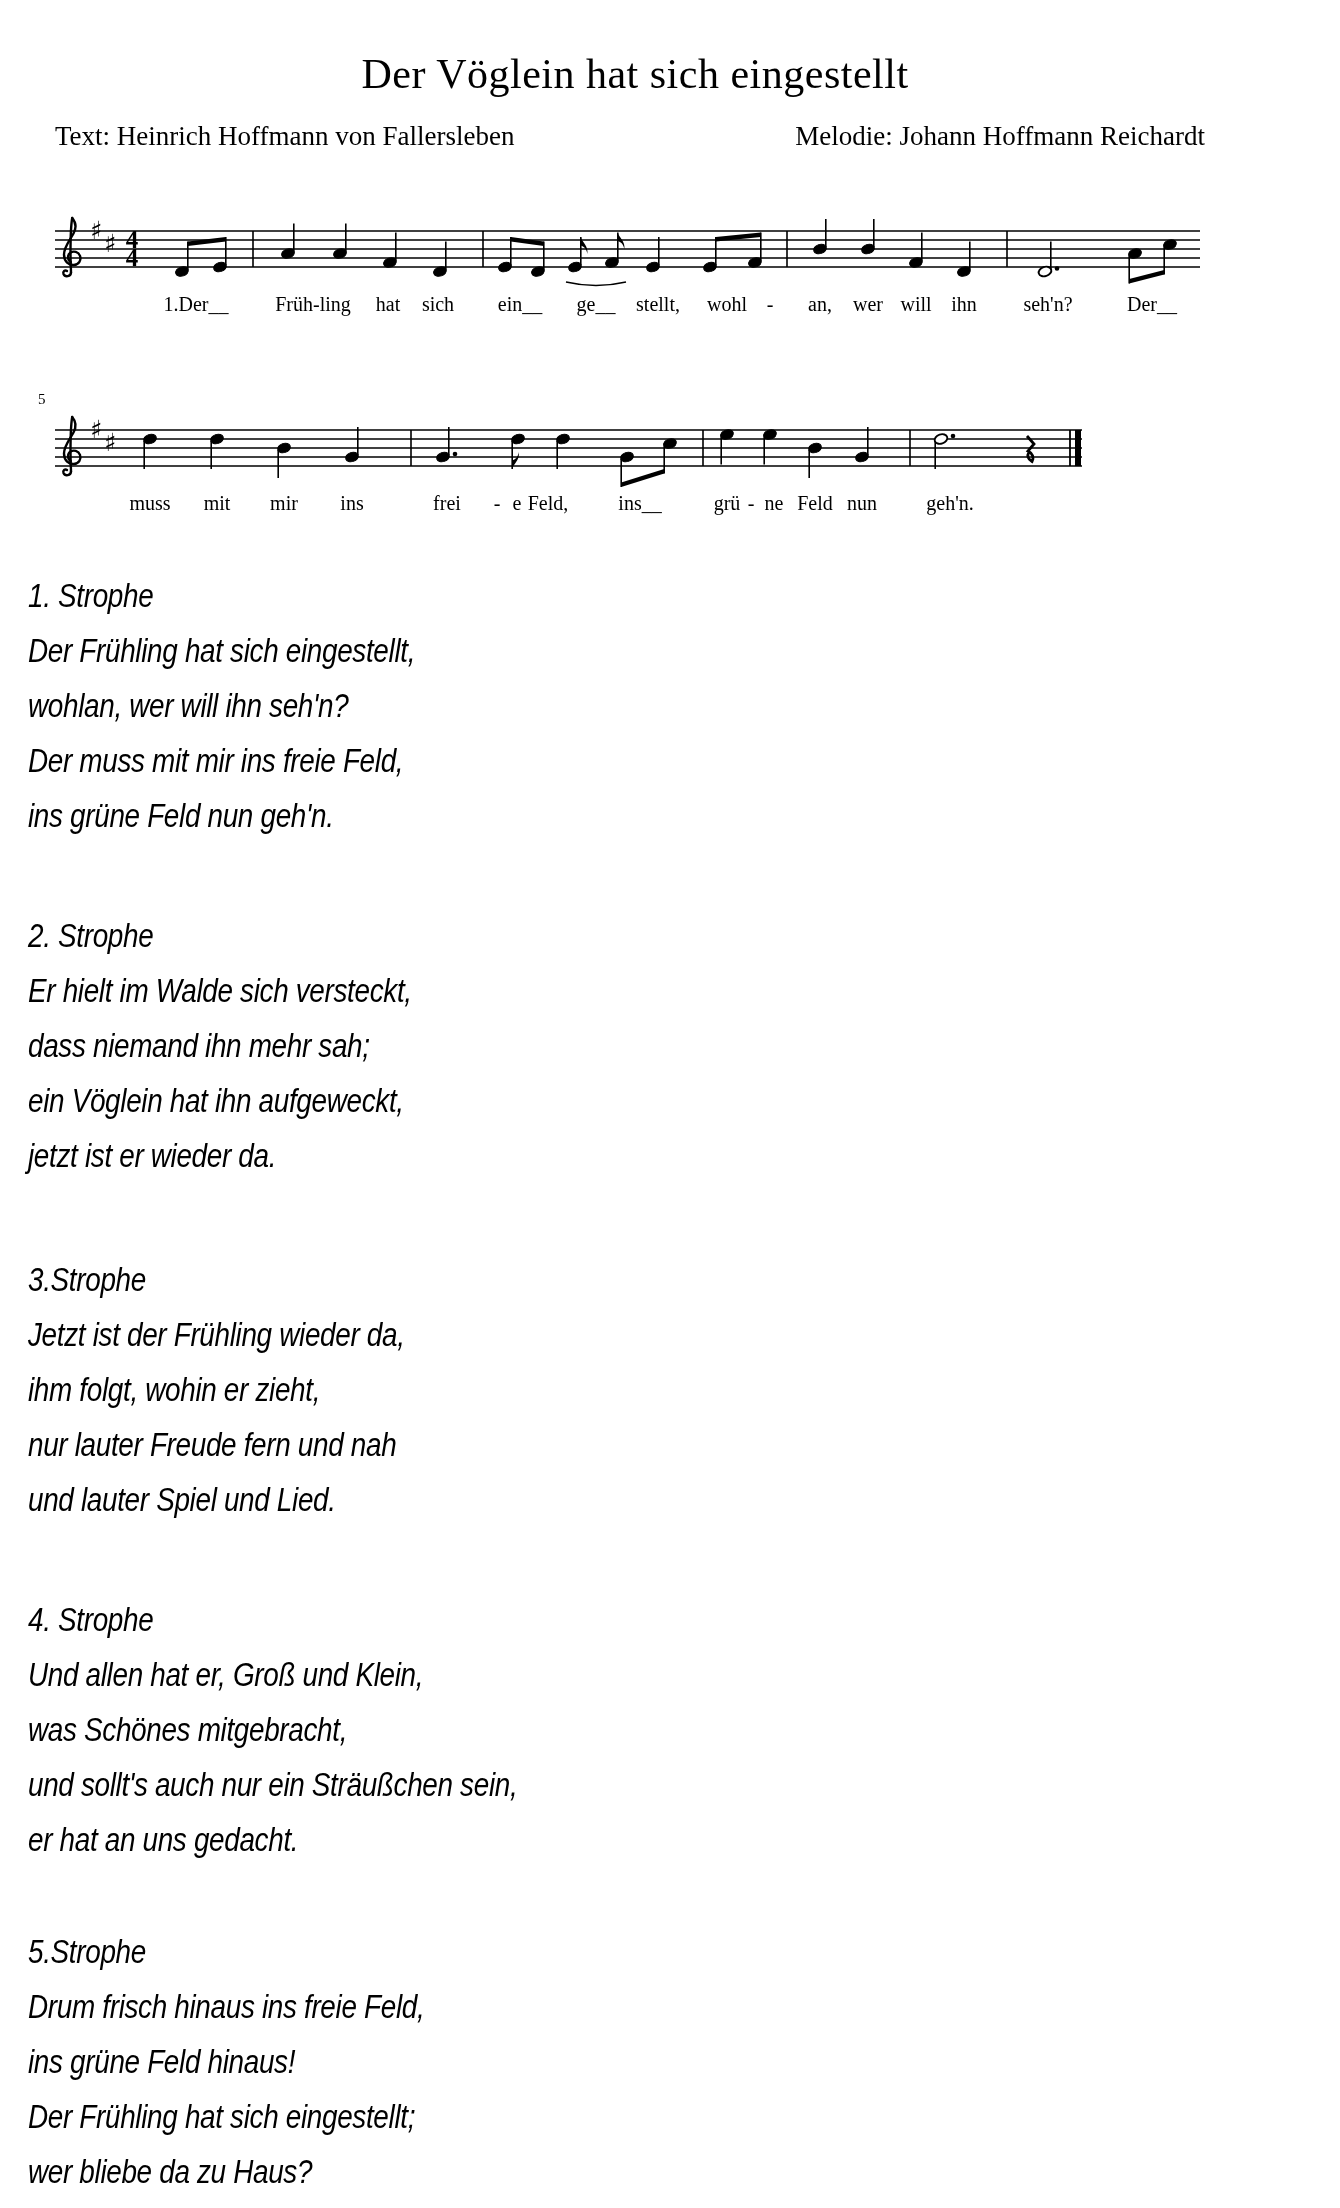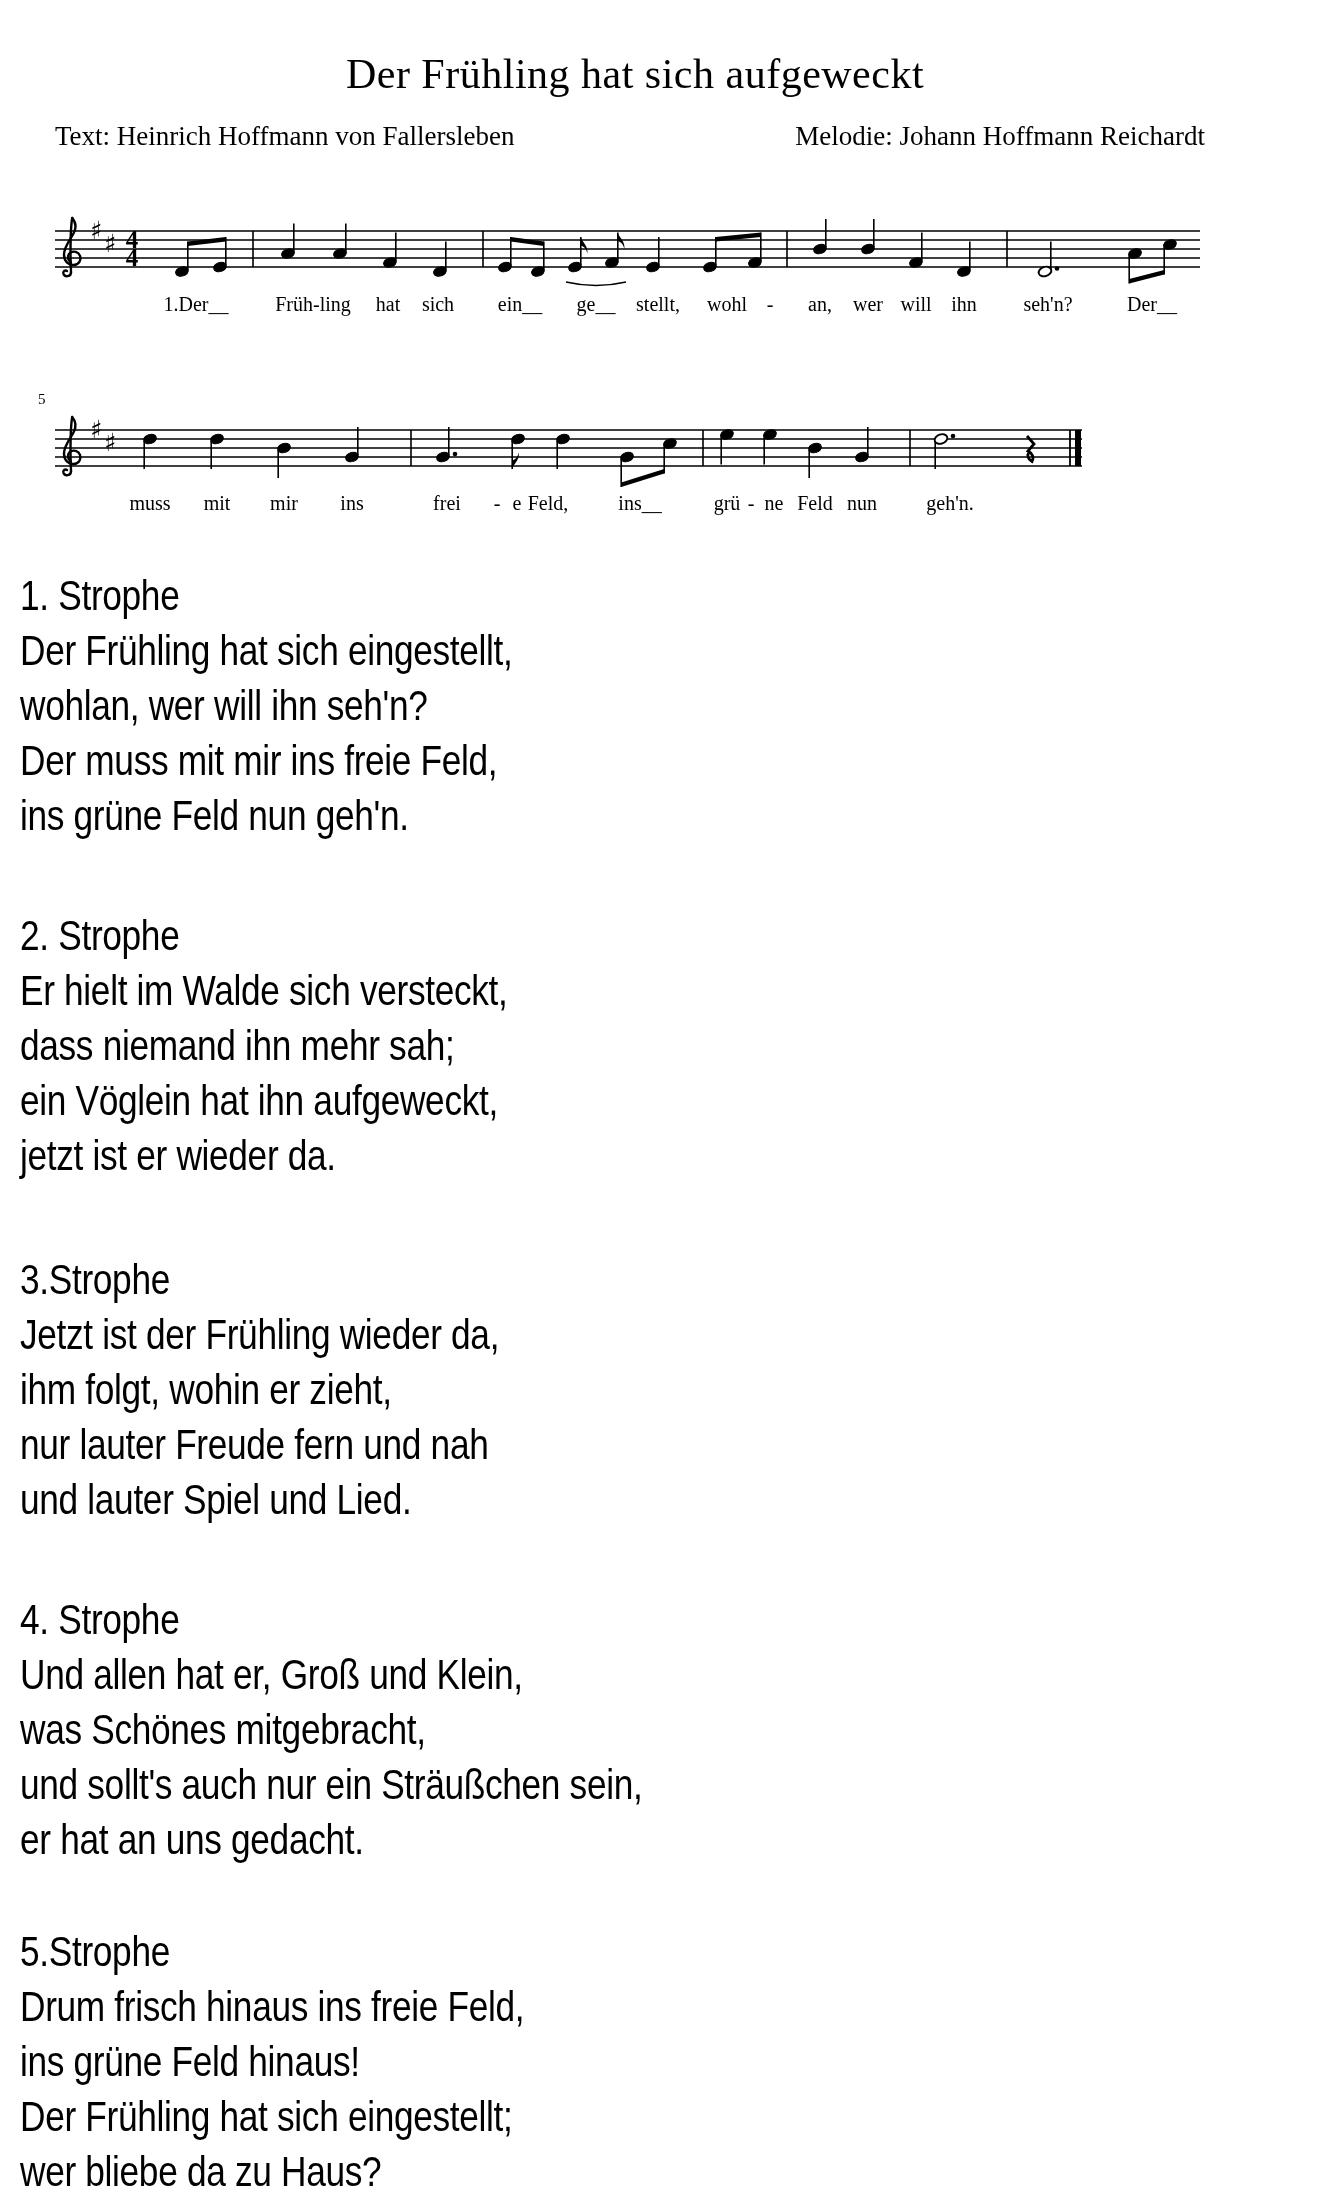--- a/index.html
+++ b/index.html
@@ -13,33 +13,33 @@
   .title{
     position:absolute;left:0;top:50px;width:1270px;
     text-align:center;font-size:42px;letter-spacing:0.5px;
   }
   .credits{
     position:absolute;left:55px;top:121px;width:1150px;
     display:flex;justify-content:space-between;font-size:27px;
   }
   #score-svg{position:absolute;left:0;top:0;}
   .verse{
-    position:absolute;left:20px;
+    position:absolute;left:28px;
     font-family:"Liberation Sans",sans-serif;
-    font-size:43px;letter-spacing:-0.4px;
+    font-style:italic;font-size:34px;letter-spacing:-0.4px;
   }
   .vline{
     height:55px;line-height:55px;white-space:nowrap;
     transform:scaleX(0.82);transform-origin:0 50%;
   }
 </style>
 </head>
 <body>
 
-<div class="title">Der Frühling hat sich aufgeweckt</div>
+<div class="title">Der Vöglein hat sich eingestellt</div>
 
 <div class="credits">
   <span>Text: Heinrich Hoffmann von Fallersleben</span>
   <span>Melodie: Johann Hoffmann Reichardt</span>
 </div>
 
 <svg id="score-svg" width="1340" height="565">
     <g>
       <line x1="55" x2="1200" y1="231" y2="231" stroke="#000" stroke-width="1.3"></line>
       <line x1="55" x2="1200" y1="240" y2="240" stroke="#000" stroke-width="1.3"></line>

